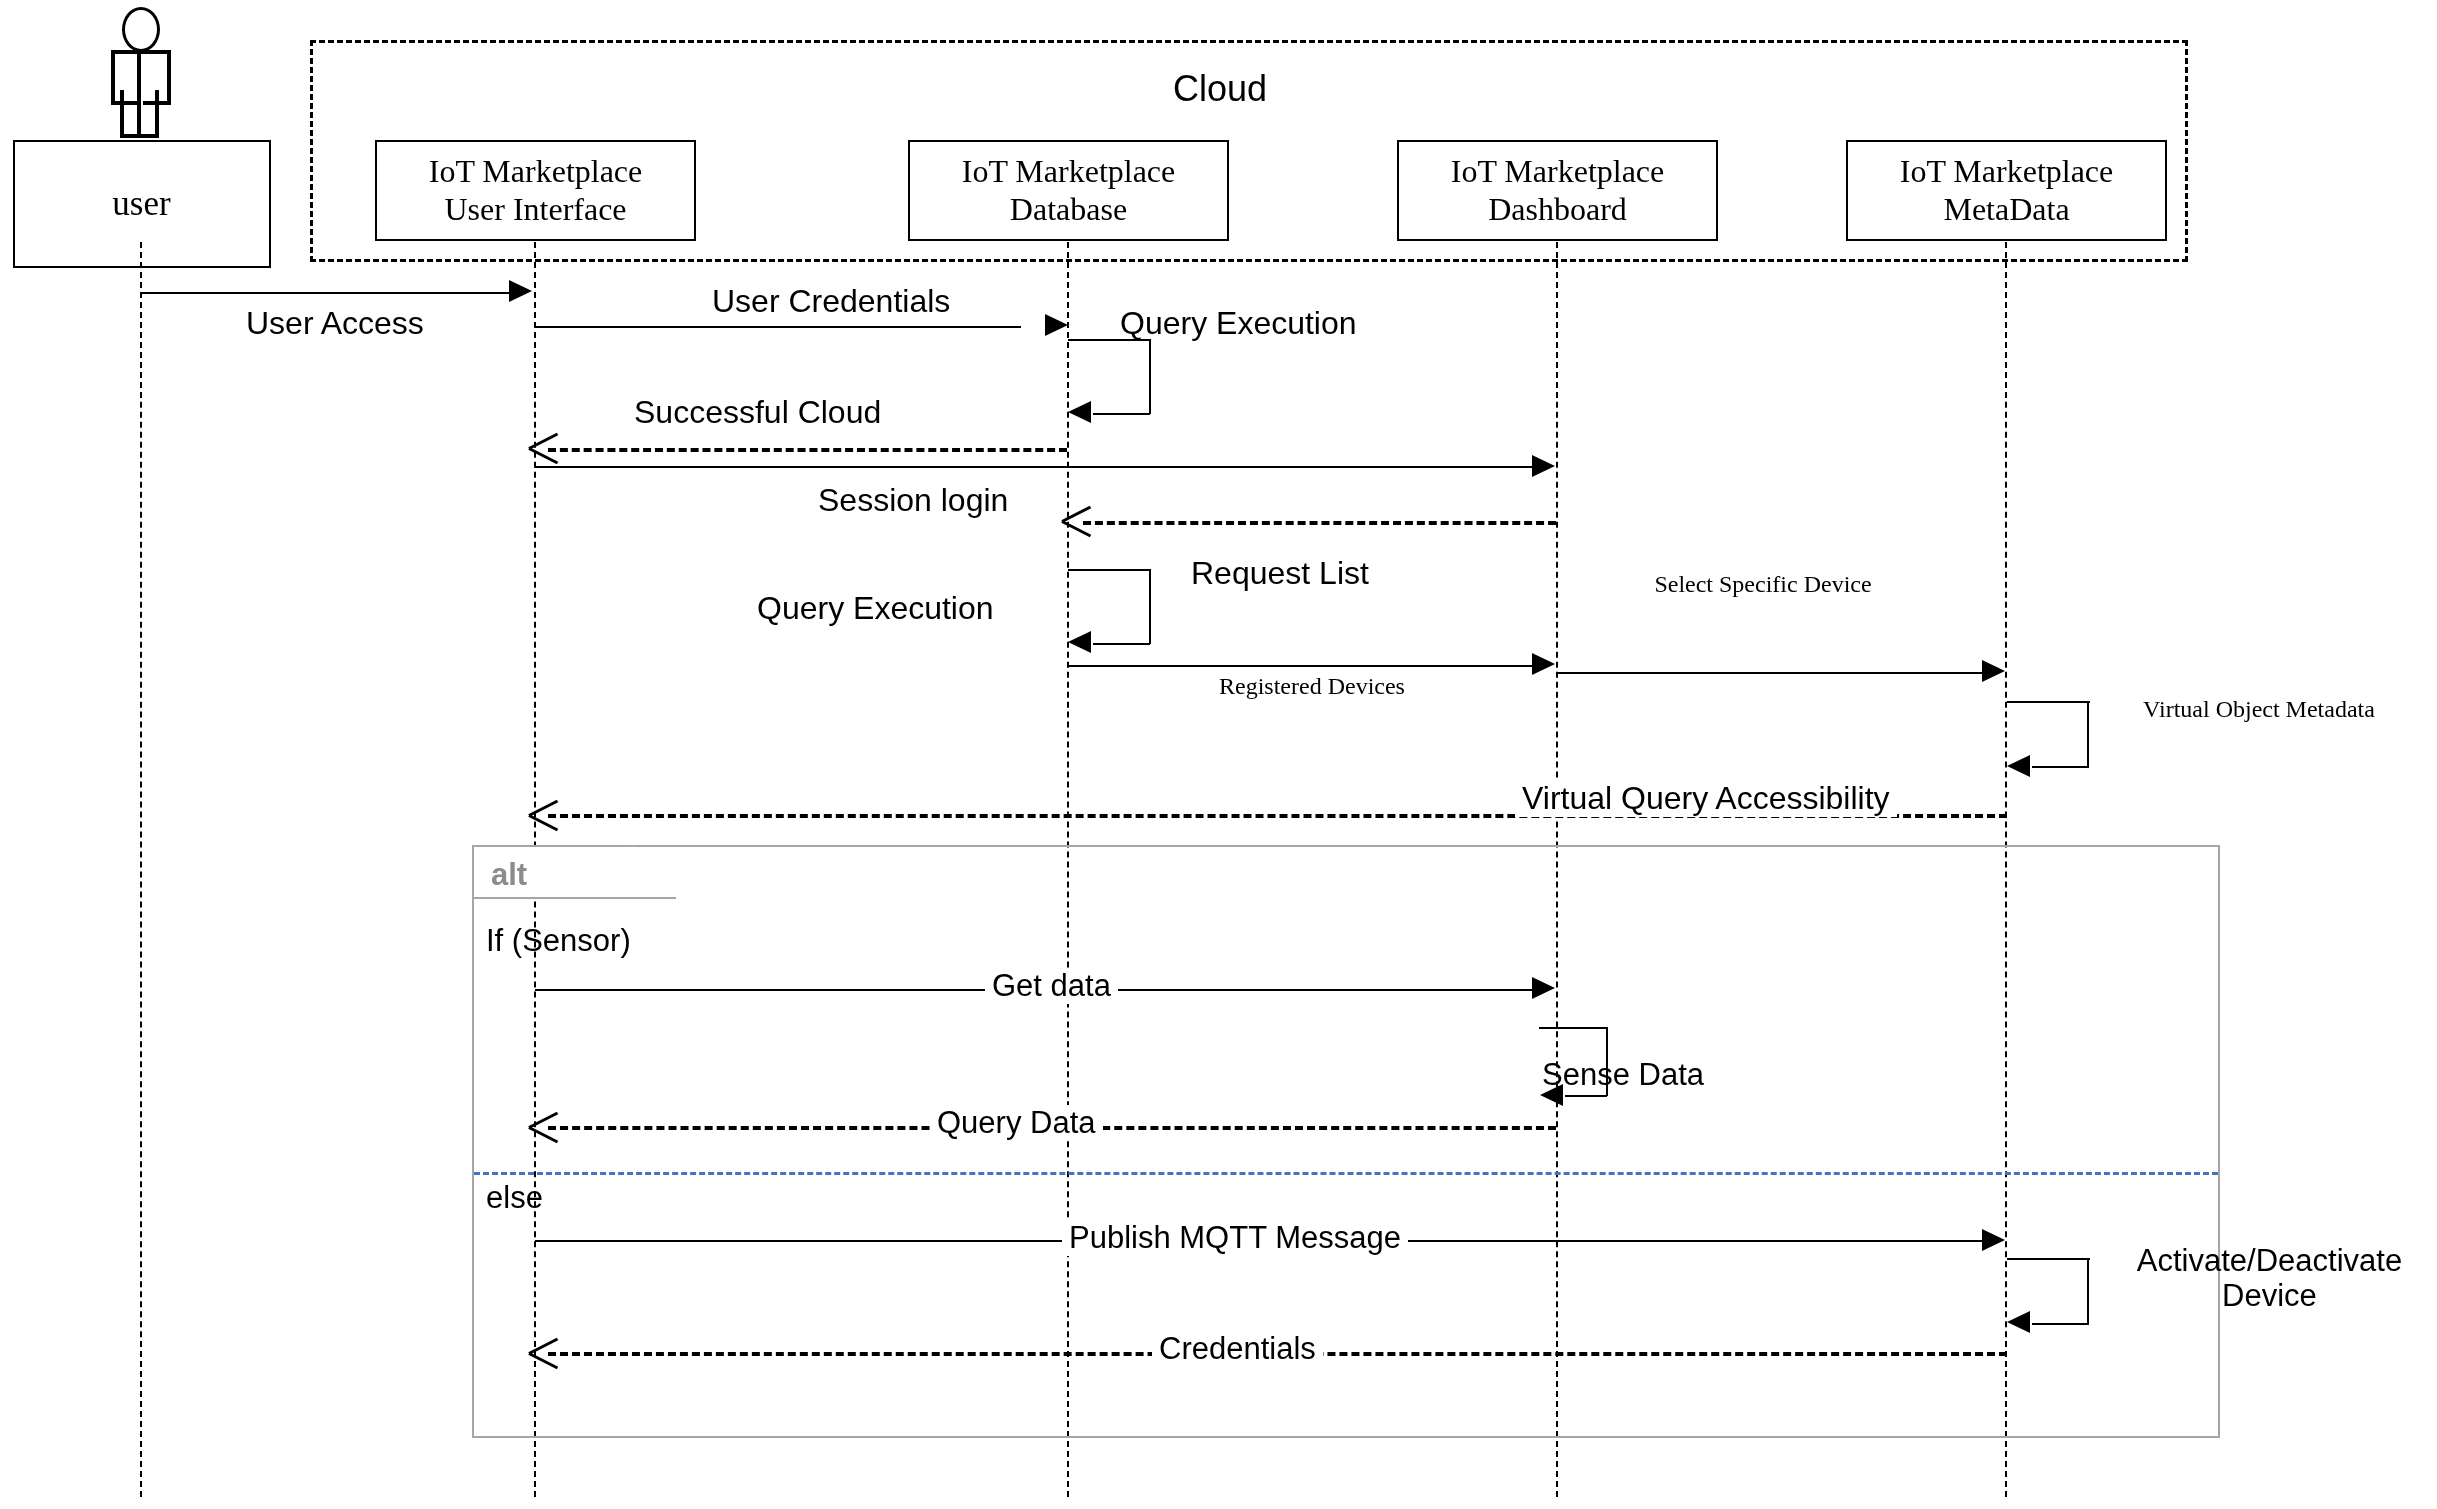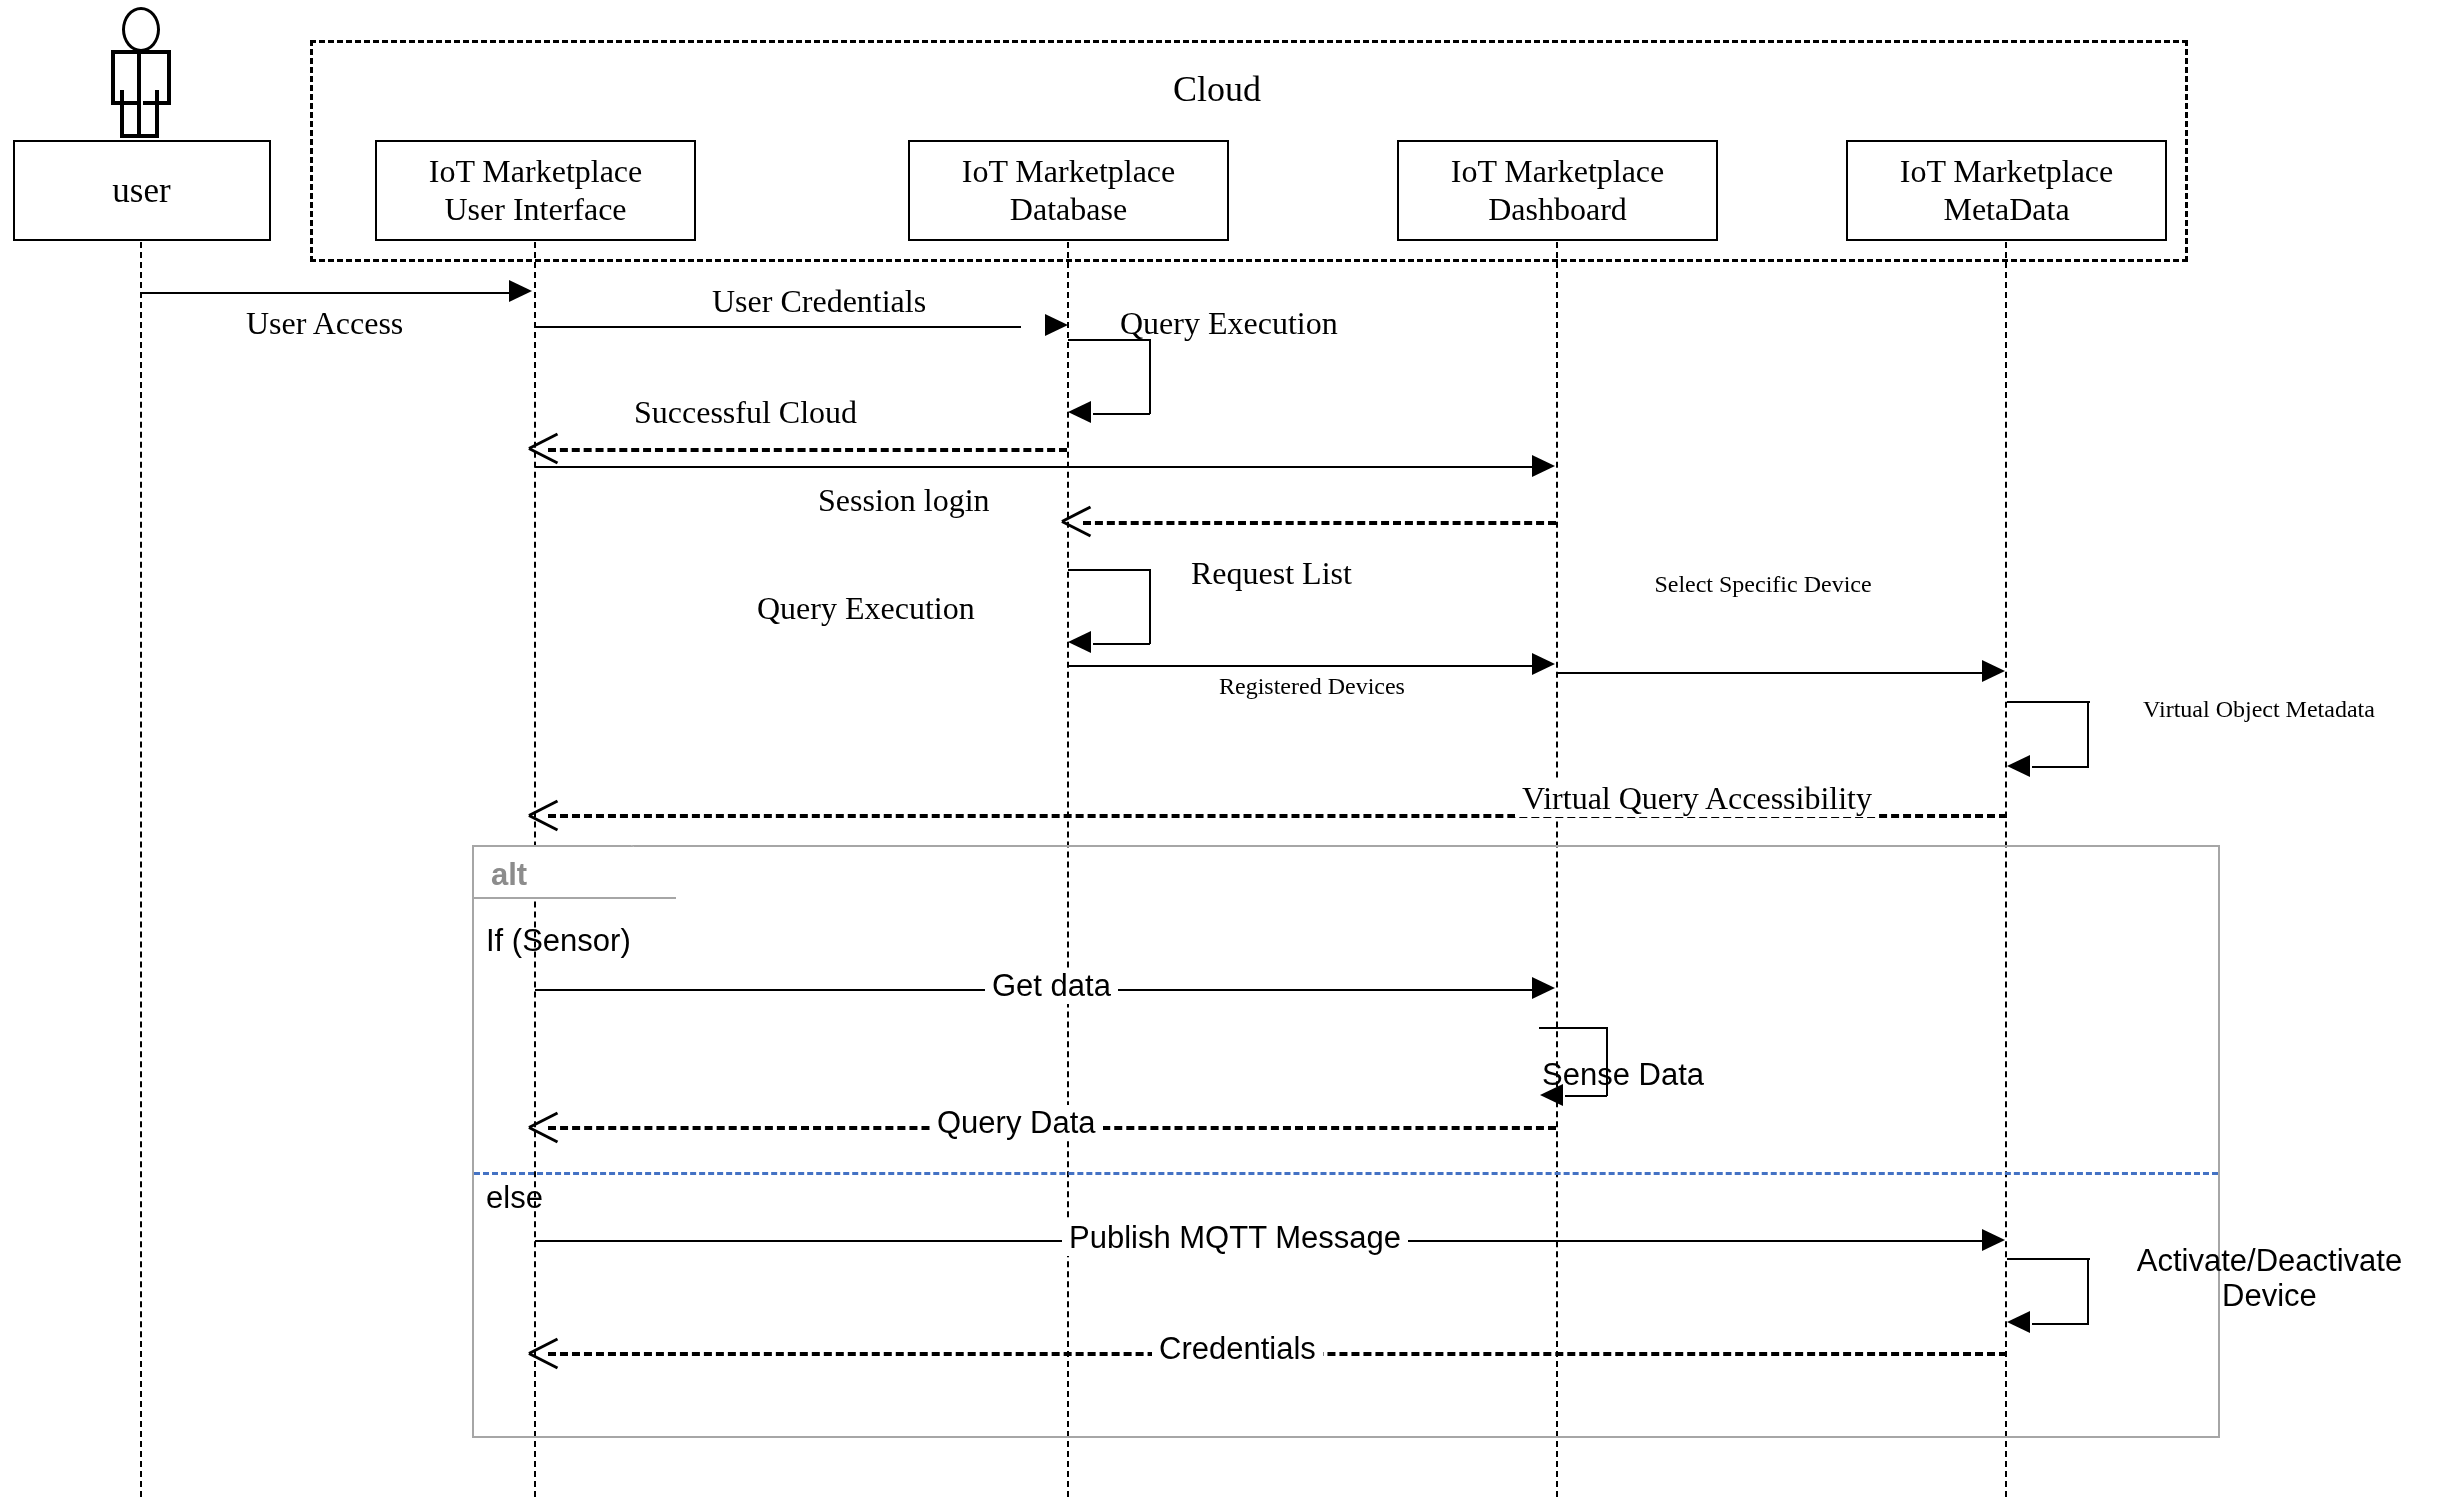--- a/index.html
+++ b/index.html
@@ -19,21 +19,21 @@
   .ahead-l{position:absolute;width:0;height:0;border-top:11.8px solid transparent;
            border-bottom:11.8px solid transparent;border-right:23.6px solid #000;}
   
   .ohead-l{position:absolute;width:29px;height:31px;}
   .ohead-l::before,.ohead-l::after{content:"";position:absolute;left:0;top:14.6px;
            width:32px;height:0;border-top:3.5px solid #000;transform-origin:0 50%;}
   .ohead-l::before{transform:rotate(-27deg);}
   .ohead-l::after{transform:rotate(27deg);}
 
   .lbl{position:absolute;white-space:nowrap;color:#000;}
-  .serif{font-family:Liberation Serif, serif;font-size:32px;}
+  .serif{font-family:Liberation Sans, sans-serif;font-size:32px;}
   .serif2{font-family:"Liberation Serif", serif;font-size:24px;text-align:center;
           line-height:1.12;white-space:normal;}
   .sans{font-family:"Liberation Sans", sans-serif;font-size:31px;}
   .lblbg{background:#fff;padding:0 7px;}
 
   
   #cloud{position:absolute;border:3.5px dashed #000;box-sizing:border-box;}
 
   
   #altframe{position:absolute;border:2.8px solid #a6a6a6;box-sizing:border-box;background:transparent;}
@@ -62,21 +62,21 @@
     <div class="a-seg" style="left:46px;top:94px;width:28px;height:3.5px;"></div>
     <div class="a-seg" style="left:40px;top:43px;width:3.5px;height:87px;"></div>
     <div class="a-seg" style="left:23px;top:83px;width:3.5px;height:47px;"></div>
     <div class="a-seg" style="left:58px;top:83px;width:3.5px;height:47px;"></div>
     <div class="a-seg" style="left:23px;top:127px;width:39px;height:3.5px;"></div>
   </div>
 
   <div id="cloud" style="left:310px;top:40px;width:1878px;height:222px;"></div>
   <div class="lbl serif" style="left:1173px;top:68px;font-size:36px;">Cloud</div>
 
-  <div class="box" style="left:12.5px;top:140px;width:258px;height:101px;font-size:35px;">
+  <div class="box" style="left:12.5px;top:140px;width:258px;height:128px;font-size:35px;">
     <div>user</div>
   </div>
 
   <div class="box" style="left:375px;top:140px;width:321px;height:101px;font-size:32px;">
     <div>IoT Marketplace</div>
     <div>User Interface</div>
   </div>
 
   <div class="box" style="left:908px;top:140px;width:321px;height:101px;font-size:32px;">
     <div>IoT Marketplace</div>

